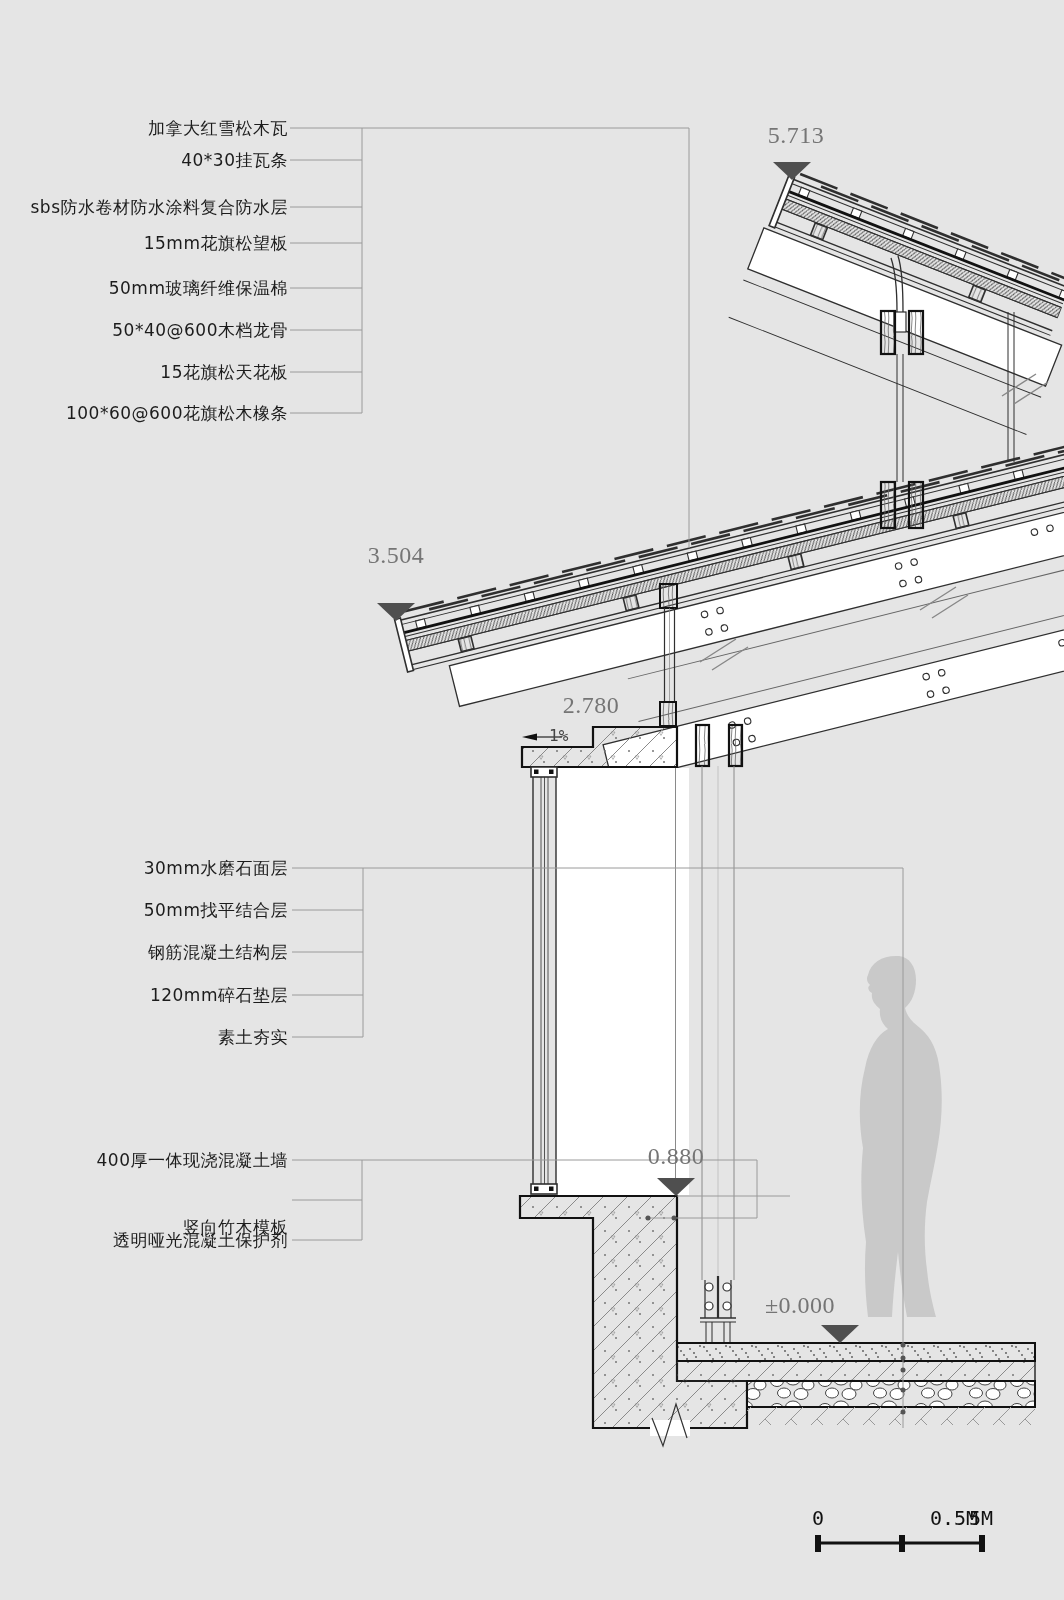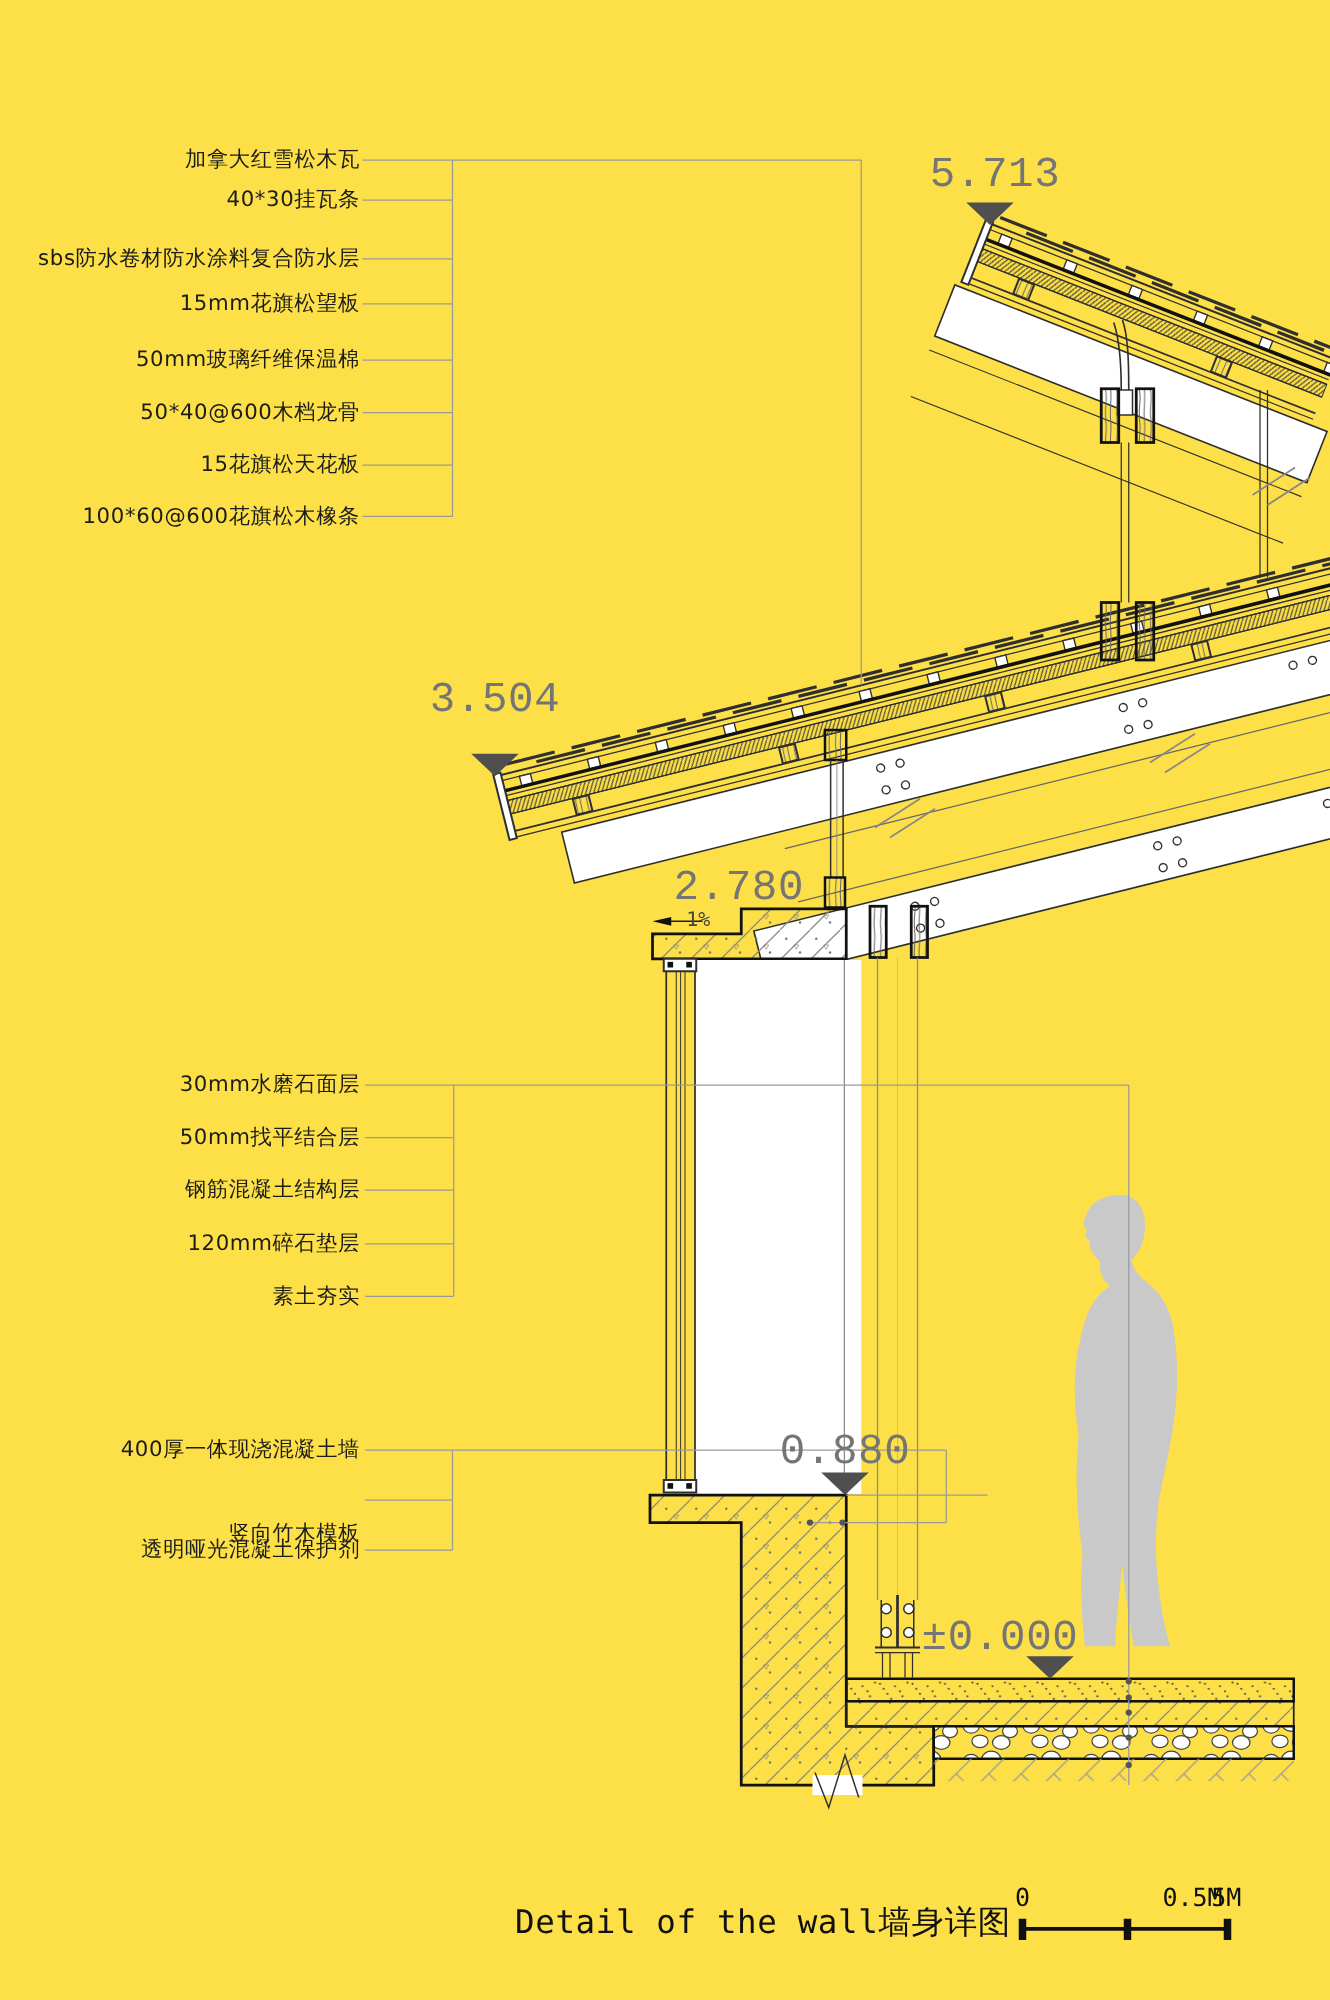--- a/index.html
+++ b/index.html
@@ -1,22 +1,22 @@
 <!DOCTYPE html>
 <html><head>
 <meta charset="utf-8">
 <style>
   html,body{margin:0;padding:0;background:#fff;}
-  .canvas{position:relative;width:1064px;height:1600px;background:#fde047;overflow:hidden;
+  .canvas{position:relative;width:1064px;height:1600px;background:#e5e5e5;overflow:hidden;
           font-family:"DejaVu Sans",sans-serif;}
   svg{position:absolute;left:0;top:0;}
   .lbl{position:absolute;width:288px;text-align:right;font-size:17px;line-height:22px;
        color:#1c1c1c;letter-spacing:.5px;white-space:nowrap;}
-  .elev{position:absolute;transform:translateX(-50%);font-family:Liberation Mono, monospace;
-        font-size:34px;color:#757575;letter-spacing:.5px;white-space:nowrap;}
+  .elev{position:absolute;transform:translateX(-50%);font-family:Liberation Serif, serif;
+        font-size:24px;color:#757575;letter-spacing:.5px;white-space:nowrap;}
   .slope{position:absolute;font-family:"DejaVu Sans Mono",monospace;font-size:16px;color:#444;}
   .title{position:absolute;left:412px;top:1520px;font-family:"DejaVu Sans Mono",monospace;
          font-size:26px;color:#111;letter-spacing:.5px;white-space:nowrap;}
   .scalelbl{position:absolute;transform:translateX(-50%);font-family:"DejaVu Sans Mono",monospace;
          font-size:20px;color:#111;}
 </style>
 </head>
 <body>
 
 <div class="canvas">
@@ -295,18 +295,17 @@
 <div class="lbl" style="top:1229px">透明哑光混凝土保护剂</div>
 
 <div class="elev" style="left:796px;top:122px">5.713</div>
 <div class="elev" style="left:396px;top:542px">3.504</div>
 <div class="elev" style="left:591px;top:692px">2.780</div>
 <div class="elev" style="left:676px;top:1143px">0.880</div>
 <div class="elev" style="left:800px;top:1292px">±0.000</div>
 
 <div class="slope" style="left:549px;top:726px">1%</div>
 
-<div class="title">Detail of the wall墙身详图</div>
 <div class="scalelbl" style="left:818px;top:1506px">0</div>
 <div class="scalelbl" style="left:954px;top:1506px">0.5M</div>
 <div class="scalelbl" style="left:981px;top:1506px">5M</div>
 
 </div>
 
 </body></html>

